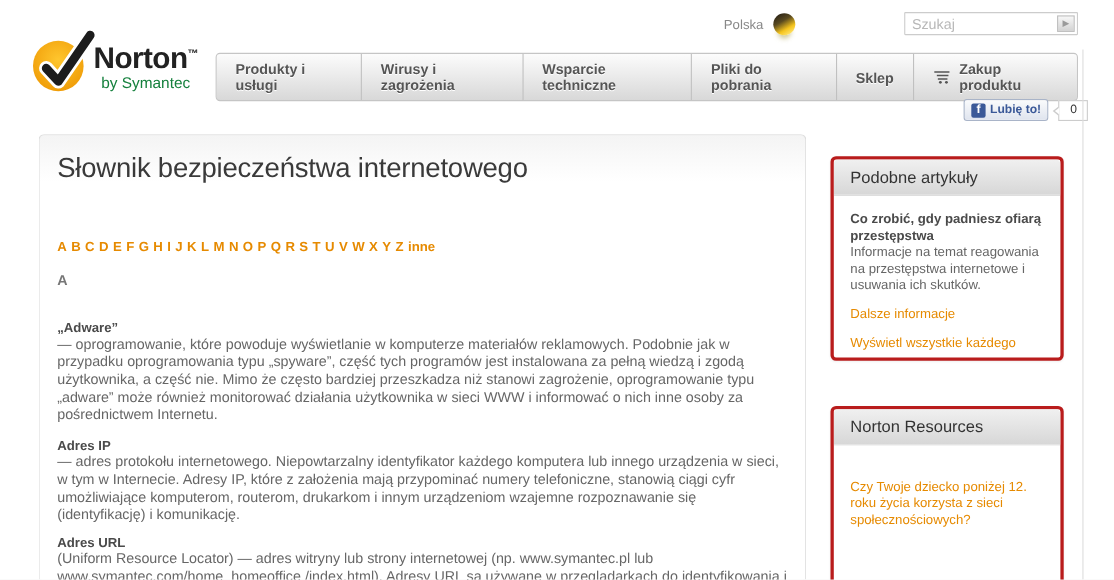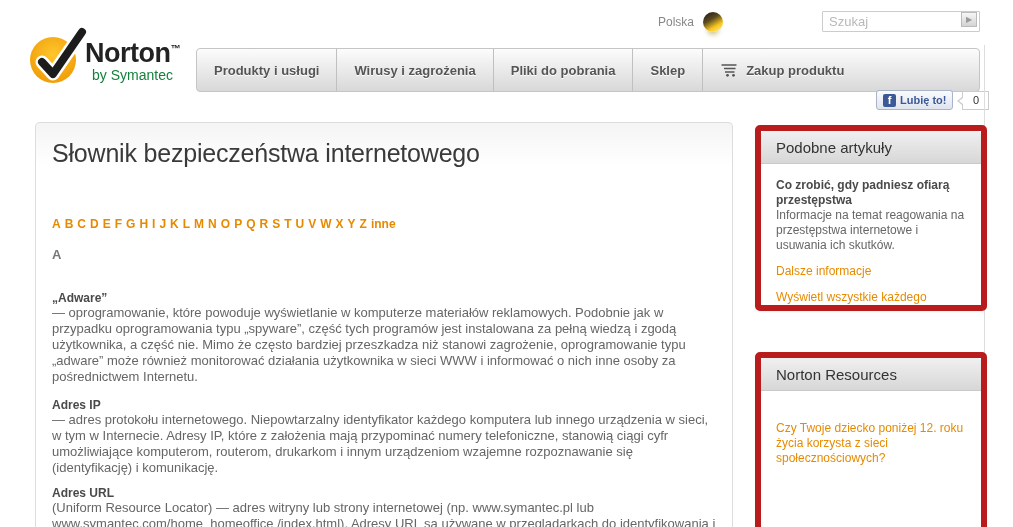--- a/index.html
+++ b/index.html
@@ -15,21 +15,21 @@
   .logo-check { position:absolute; left:0; top:-12px; width:64px; height:64px; }
   .brand { position:absolute; left:55px; top:5px; font-size:27px; font-weight:bold; color:#222; letter-spacing:-0.5px; }
   .brand sup { font-size:10px; font-weight:bold; }
   .logo-sub { position:absolute; left:62px; top:34px; font-size:14px; color:#15803d; }
   .locale { position:absolute; left:658px; top:12px; display:flex; align-items:center; gap:9px;
     font-size:12px; color:#888; }
   .globe { width:20px; height:20px; border-radius:50%;
     background:linear-gradient(150deg,#2e2617 12%,#5a4a20 38%,#f5c41d 68%,#ffe36b 88%);
     box-shadow:0 7px 5px -4px rgba(190,180,110,.75); cursor:pointer; }
   .search { position:absolute; left:822px; top:11px; width:158px; height:21px;
-    border:1px solid #ccc; background:#fff; display:flex; border-radius:1px; }
+    border:1px solid #ccc; background:#fff; display:flex; align-items:center; border-radius:1px; }
   .search input { flex:1; min-width:0; border:none; outline:none; background:transparent;
     font-family:"Liberation Sans", sans-serif; font-size:13px; color:#444; padding:0 6px; }
   .search input::placeholder { color:#b8b8b8; }
   .search button { width:16px; height:15px; margin-right:2px; border:1px solid #bbb; cursor:pointer;
     background:linear-gradient(#f7f7f7,#d3d3d3); display:flex; align-items:center; justify-content:center; padding:0; }
   .search .arrow { font-size:8px; color:#9a9a9a; line-height:1; }
   
   .nav { position:absolute; left:196px; top:48px; width:784px; height:44px; display:flex;
     background:linear-gradient(#fcfcfc,#d8d8d8); border:1px solid #c5c5c5; border-radius:4px; }
   .nav-item { display:flex; align-items:center; gap:7px; padding:0 17px; cursor:pointer;
@@ -58,22 +58,22 @@
   .content h1 { margin-top:16px; font-size:25px; font-weight:normal; color:#3a3a3a; letter-spacing:-0.2px; }
   .alphabet { margin-top:49px; font-size:12px; font-weight:bold; }
   .alphabet a { color:#e68a00; text-decoration:none; margin-right:4px; cursor:pointer; }
   .letter-heading { margin-top:16px; font-size:13px; font-weight:bold; color:#777; }
   .entry h3 { font-size:12px; color:#4a4a4a; font-weight:bold; }
   .entry p { font-size:13px; line-height:16px; color:#666; }
   .entry-1 { margin-top:29px; }
   .entry-2 { margin-top:13px; }
   .entry-3 { margin-top:10px; }
   
-  .box { position:absolute; left:755px; width:232px; background:#fff;
-    border:6px solid #b91c1c; border-radius:5px; box-shadow:0 1px 2px rgba(0,0,0,.06); }
+  .box { position:absolute; left:755px; width:212px; background:#fff;
+    border:3px solid #b91c1c; border-radius:5px; box-shadow:0 1px 2px rgba(0,0,0,.06);margin-top:17px; }
   .box-1 { top:125px; height:186px; }
   .box-2 { top:352px; height:190px; }
   .box-header { height:33px; line-height:33px; padding-left:15px; font-size:15px; color:#333;
     background:linear-gradient(#f0f0f0,#d7d7d7); border-bottom:1px solid #c9c9c9; border-radius:4px 4px 0 0; }
   .box-body { padding:14px 15px 0; }
   .art-title { font-size:12px; font-weight:bold; color:#4a4a4a; line-height:15px; }
   .art-text { font-size:12px; color:#666; line-height:15px; }
   .olink { display:block; font-size:12px; line-height:15px; color:#e68a00; text-decoration:none; cursor:pointer; }
   .box-1 .olink { margin-top:11px; }
   .res-link-1 { margin-top:6px; }
@@ -102,20 +102,21 @@
   <div class="search">
     <input type="text" placeholder="Szukaj" style="">
     <button>
         <span class="arrow">▶</span>
       </button>
   </div>
 
   <div class="nav">
     <a class="nav-item">Produkty i usługi</a>
     <a class="nav-item">Wirusy i zagrożenia</a>
+    <a class="nav-item">Wsparcie techniczne</a>
     <a class="nav-item">Pliki do pobrania</a>
     <a class="nav-item">Sklep</a>
     <a class="nav-item">
       <svg class="cart-svg" width="19" height="14" viewBox="0 0 19 14">
         <path d="M1.5 2 h15 M4 5.5 h11.5 M5 9 h9.5" stroke="#555" stroke-width="1.6" fill="none"></path>
         <circle cx="7.5" cy="12.3" r="1.4" fill="#555"></circle>
         <circle cx="13.5" cy="12.3" r="1.4" fill="#555"></circle>
       </svg>
       <span>Zakup produktu</span>
     </a>

